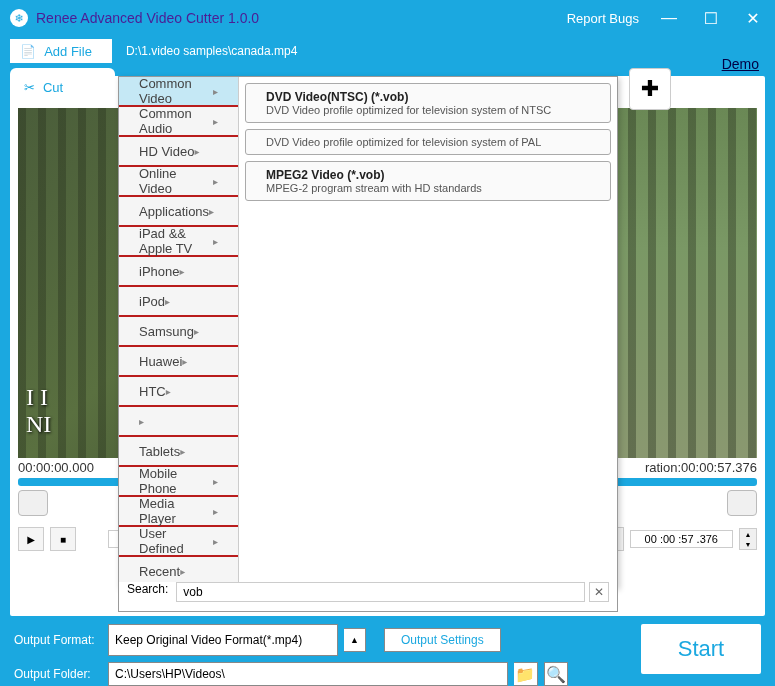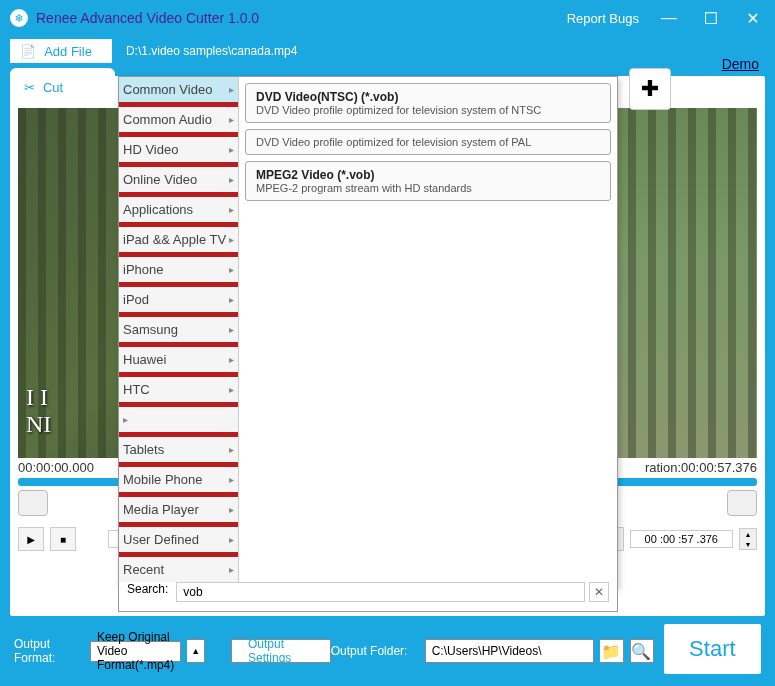--- a/index.html
+++ b/index.html
@@ -31,38 +31,38 @@
 .slider-bar{position:absolute;left:18px;right:18px;top:478px;height:8px;background:#1ba8e0;border-radius:3px}
 .markers{position:absolute;left:18px;right:18px;top:490px;height:30px;display:flex;justify-content:space-between}
 .marker{width:30px;height:26px;background:#f0f0f0;border:1px solid #bbb;border-radius:4px;cursor:pointer}
 .controls{position:absolute;left:18px;right:18px;top:524px;height:30px;display:flex;align-items:center;gap:6px}
 .ctrl-btn{width:26px;height:24px;background:#f5f5f5;border:1px solid #ccc;display:flex;align-items:center;justify-content:center;cursor:pointer;font-size:10px}
 .time-box{border:1px solid #ccc;padding:2px 14px;font-size:11px;background:#fff}
 .spinner{width:18px;height:22px;background:#f0f0f0;border:1px solid #ccc;cursor:pointer;display:flex;flex-direction:column}
 .spinner div{flex:1;display:flex;align-items:center;justify-content:center;font-size:7px}
 .dropdown{position:absolute;left:118px;top:76px;width:500px;background:#fff;border:1px solid #999;z-index:20;display:flex;box-shadow:2px 2px 6px rgba(0,0,0,0.2)}
 .cat-col{width:120px;background:#f5f5f5;border-right:1px solid #ccc}
-.cat-item{height:30px;display:flex;align-items:center;justify-content:space-between;padding:0 4px;border-bottom:5px solid #b91c1c;cursor:pointer;font-size:12px;color:#444}
+.cat-item{height:30px;display:flex;align-items:center;justify-content:flex-start;padding:0 20px;border-bottom:2px solid #b91c1c;cursor:pointer;font-size:12px;color:#444}
 .cat-item.active{background:#c5e8f5}
 .cat-arrow{color:#888;font-size:10px}
 .fmt-col{flex:1;padding:6px}
-.fmt-item{border:1px solid #aaa;border-radius:3px;padding:6px 10px;margin-bottom:6px;cursor:pointer;background:#fafafa}
+.fmt-item{border:1px solid #aaa;border-radius:3px;padding:6px 20px;margin-bottom:6px;cursor:pointer;background:#fafafa}
 .fmt-title{font-weight:bold;font-size:12px;color:#222}
 .fmt-desc{font-size:11px;color:#555}
 .search-row{position:absolute;left:118px;top:582px;width:500px;background:#fff;border:1px solid #999;border-top:none;height:30px;display:flex;align-items:flex-start;padding:0 8px;z-index:20}
 .search-lbl{font-size:12px;margin-right:8px}
 .search-inp{flex:1;border:1px solid #ccc;height:20px;padding:0 6px;font-size:12px}
 .search-clear{width:20px;height:20px;border:1px solid #ccc;margin-left:4px;display:flex;align-items:center;justify-content:center;cursor:pointer;color:#666;font-size:12px}
 .bottom{position:absolute;left:0;right:0;bottom:0;height:70px;background:#1ba8e0;padding:8px 14px;display:flex;gap:10px}
-.bottom-left{flex:1;display:flex;flex-direction:row;}
+.bottom-left{flex:1;display:flex;flex-direction:column;gap:6px}
 .row{display:flex;align-items:center;gap:6px}
 .row-lbl{color:#fff;font-size:12px;width:88px}
-.fmt-select{flex:1;max-width:230px;height:21px;background:#fff;border:1px solid #888;padding:0 6px;font-size:12px;display:flex;align-items:center}
+.fmt-select{flex:1;max-width:230px;height:32px;background:#fff;border:1px solid #888;padding:0 6px;font-size:12px;display:flex;align-items:center}
 .fmt-drop{width:22px;height:24px;background:#fff;border:1px solid #888;border-left:none;display:flex;align-items:center;justify-content:center;cursor:pointer;font-size:9px}
-.out-settings{height:24px;padding:0 16px;background:#fff;border:1px solid #888;color:#1ba8e0;font-size:12px;cursor:pointer;display:flex;align-items:center;margin-left:20px}
+.out-settings{height:24px;padding:0 16px;background:#fff;border:1px solid #888;color:#1ba8e0;font-size:12px;cursor:pointer;display:flex;align-items:center;margin-left:12px}
 .folder-inp{flex:1;max-width:400px;height:24px;background:#fff;border:1px solid #888;padding:0 6px;font-size:12px}
 .folder-icon{color:#1ba8e0;font-size:16px;cursor:pointer;background:#fff;height:24px;width:24px;display:flex;align-items:center;justify-content:center;border:1px solid #888;border-left:none}
 .start-btn{width:120px;height:50px;background:#fff;color:#1ba8e0;font-size:22px;display:flex;align-items:center;justify-content:center;cursor:pointer;border-radius:2px}
 </style>
 </head>
 <body>
 
 <div class="titlebar">
   <div class="app-icon">❄</div>
   <div class="app-title">Renee Advanced Video Cutter 1.0.0</div>

